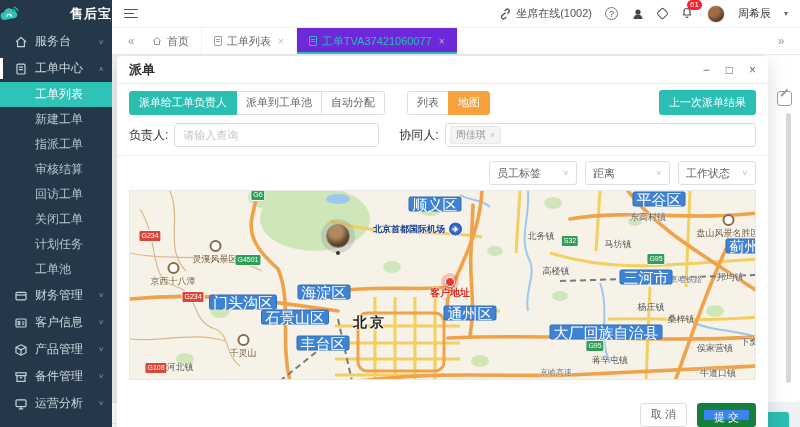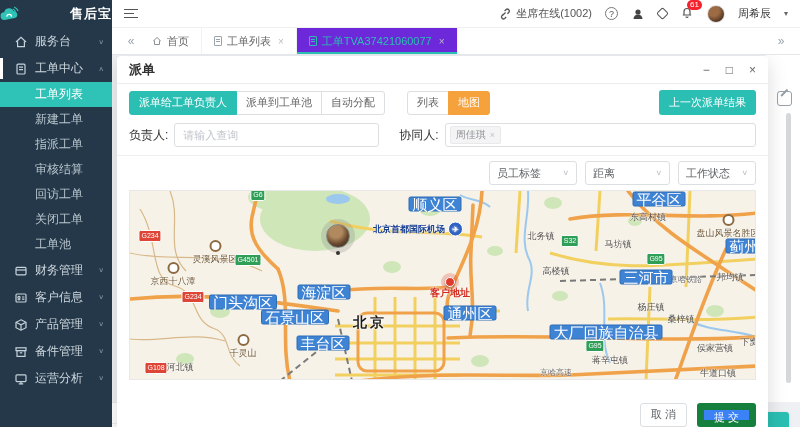--- a/index.html
+++ b/index.html
@@ -147,20 +147,21 @@
       <span class="nlabel">工单中心</span>
       <span class="chev">∧</span>
     </div>
 
     <div class="sub-item active">工单列表</div>
     <div class="sub-item">新建工单</div>
     <div class="sub-item">指派工单</div>
     <div class="sub-item">审核结算</div>
     <div class="sub-item">回访工单</div>
     <div class="sub-item">关闭工单</div>
+    <div class="sub-item">计划任务</div>
     <div class="sub-item">工单池</div>
 
     <div class="nav-item">
       <svg class="nico" viewBox="0 0 14 14" fill="none" stroke="#c6d2d9" stroke-width="1.2">
           <rect x="2" y="3.4" width="10" height="7.4" rx="1"></rect>
           <path d="M2 6 H12"></path>
         </svg>
       <span class="nlabel">财务管理</span>
       <span class="chev">∨</span>
     </div>

